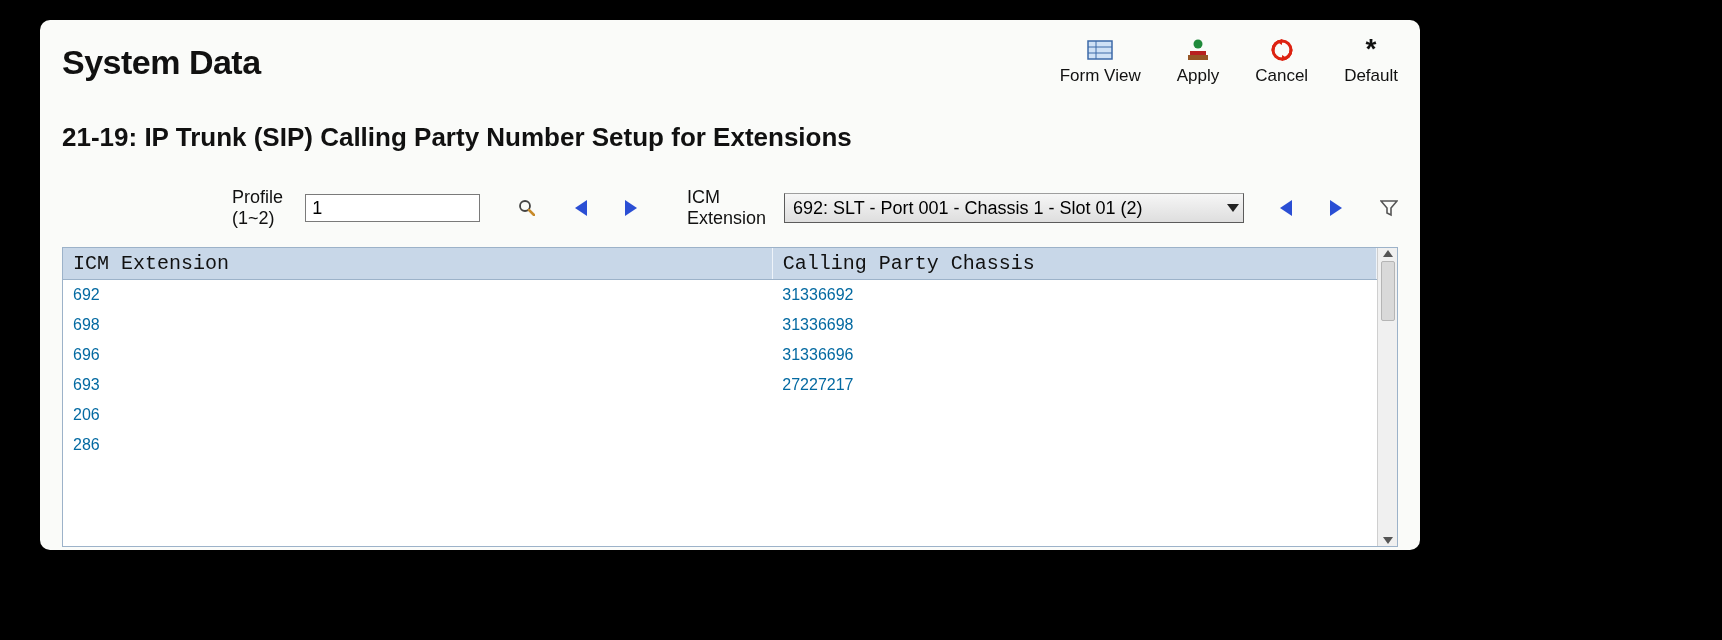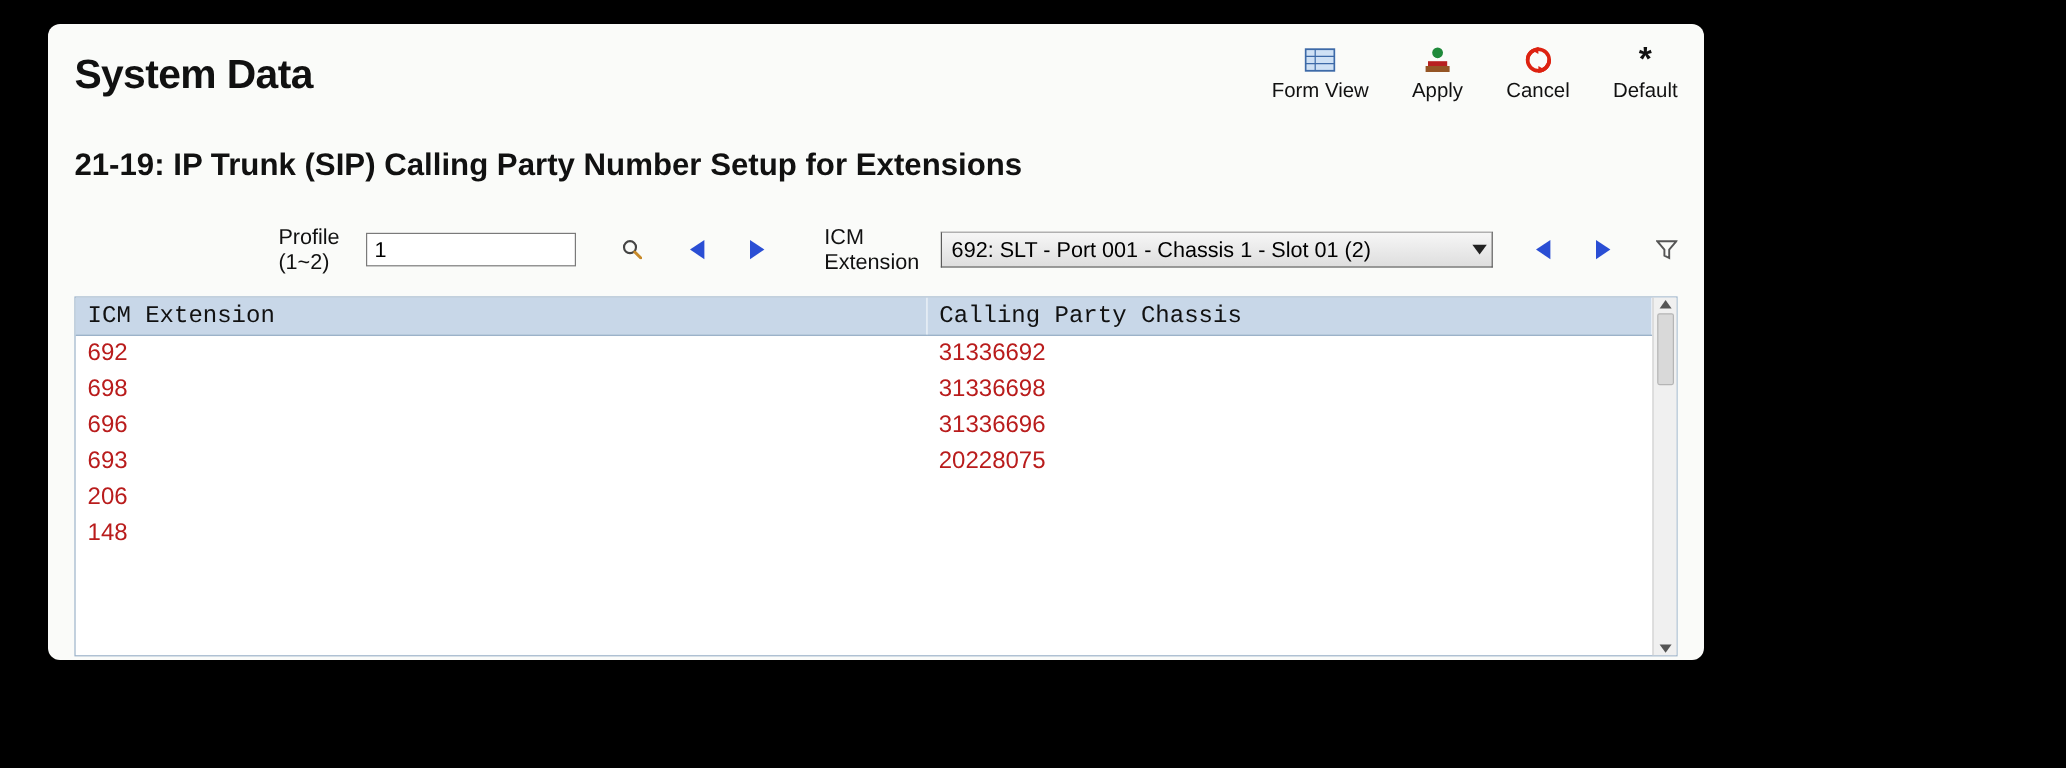--- a/index.html
+++ b/index.html
@@ -143,23 +143,23 @@
     font-size: 20px;
     font-weight: 400;
     text-align: left;
     padding: 4px 10px;
     border-bottom: 1px solid #9cb2c9;
     border-right: 1px solid #eef3f9;
     color: #111;
   }
   tbody td {
     font-family: Arial, sans-serif;
-    font-size: 20px;
+    font-size: 16px;
     padding: 2px 10px;
-    color: #b91c1c;
+    color: #0369a1;
     height: 30px;
     vertical-align: middle;
   }
   .scrollbar {
     width: 20px;
     background: #f0f0f0;
     border-left: 1px solid #cfcfcf;
     display: flex;
     flex-direction: column;
     justify-content: space-between;
@@ -300,28 +300,28 @@
             <tr>
               <td>698</td>
               <td>31336698</td>
             </tr>
             <tr>
               <td>696</td>
               <td>31336696</td>
             </tr>
             <tr>
               <td>693</td>
-              <td>20228075</td>
+              <td>27227217</td>
             </tr>
             <tr>
               <td>206</td>
               <td></td>
             </tr>
             <tr>
-              <td>148</td>
+              <td>286</td>
               <td></td>
             </tr>
           </tbody>
       </table>
     </div>
     <div class="scrollbar">
       <span class="scroll-arrow scroll-up"></span>
       <div class="scroll-track">
         <div class="scroll-thumb"></div>
       </div>

